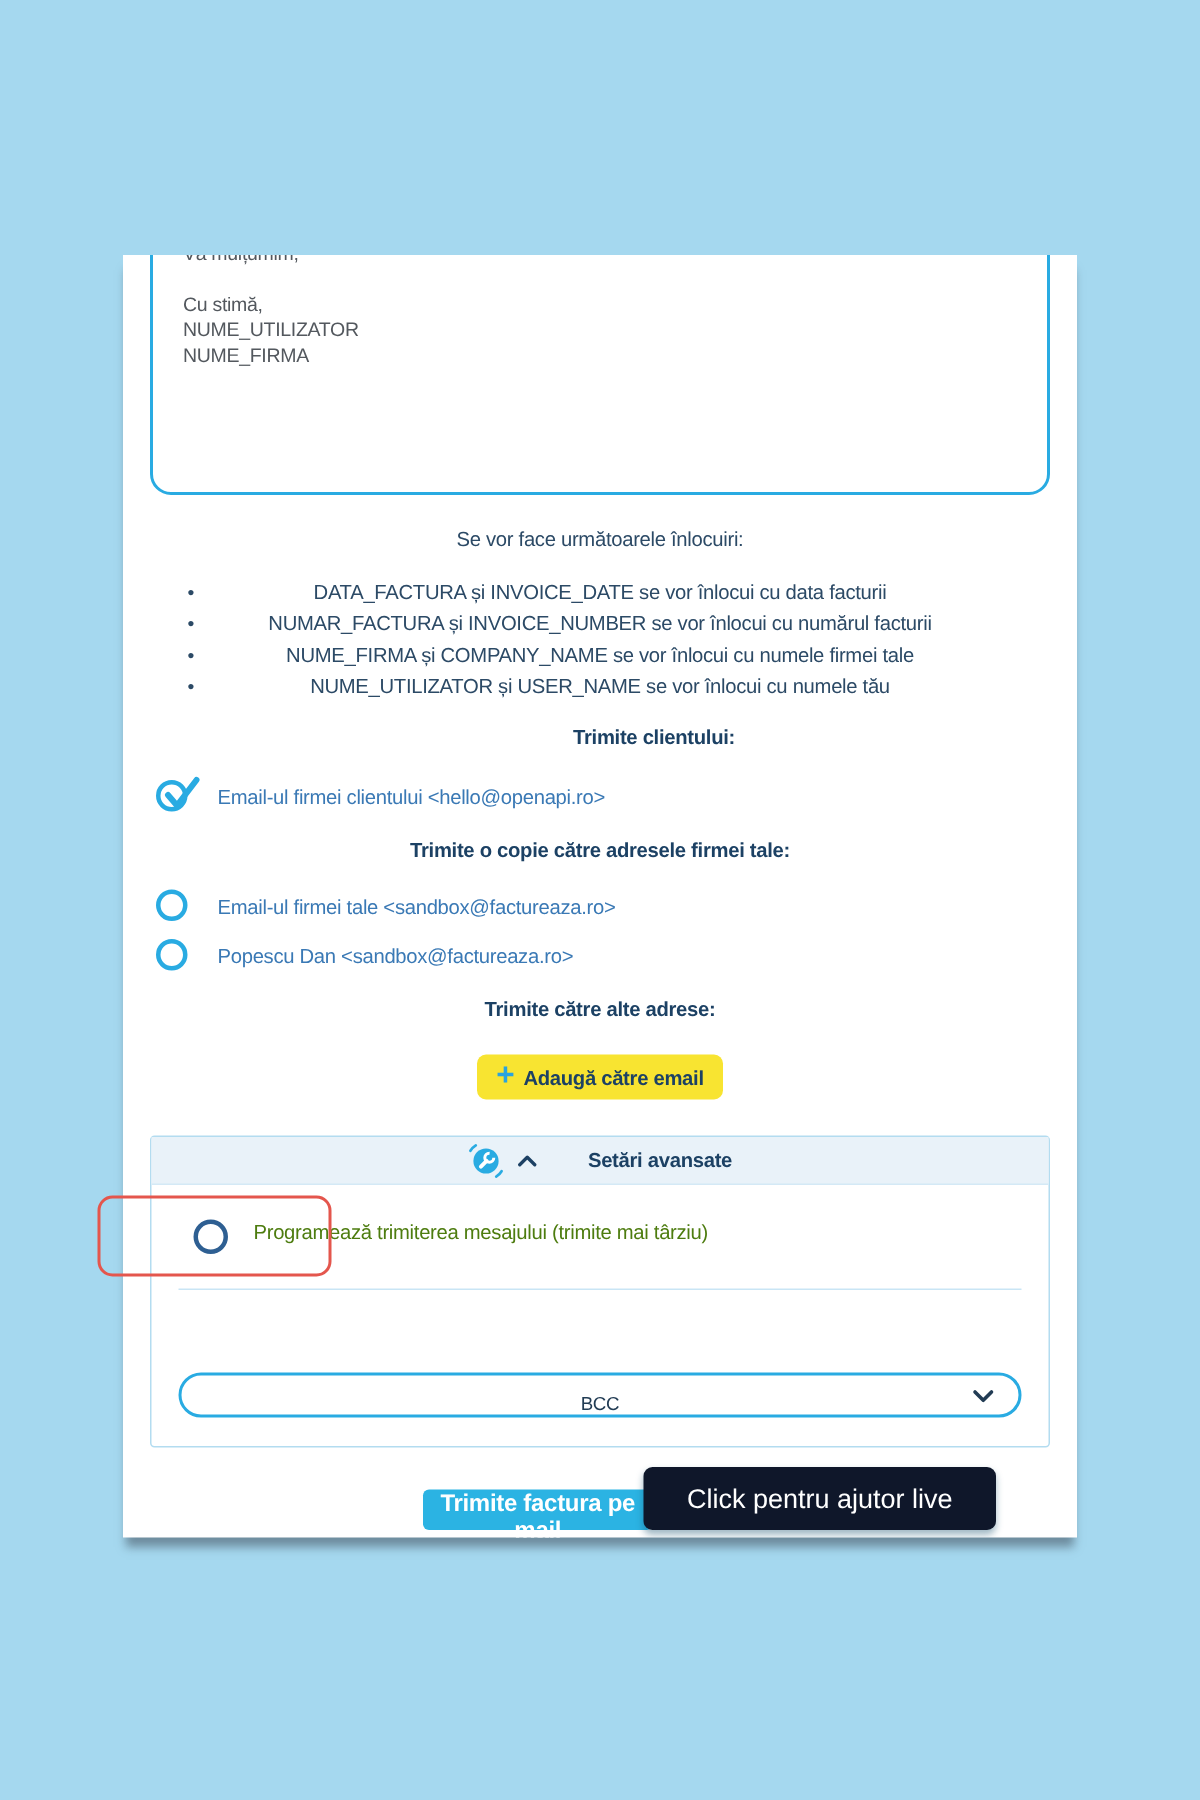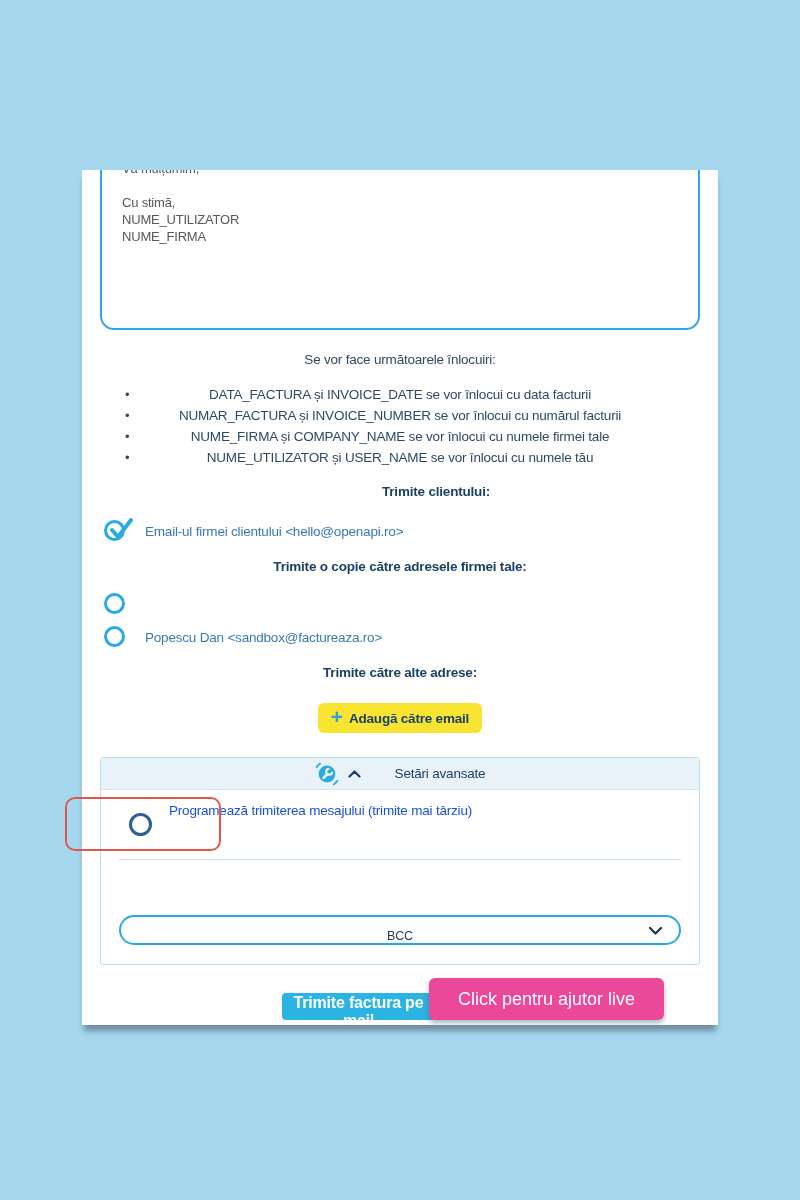--- a/index.html
+++ b/index.html
@@ -45,21 +45,21 @@
   
   .adv{
     position:absolute;left:18px;top:587px;width:600px;height:208px;
     border:1px solid #b3dcf0;border-radius:3px;background:#fff;box-sizing:border-box;
   }
   .adv-header{
     position:absolute;left:0;top:0;width:100%;height:32px;
     background:#e9f2f9;border-bottom:1px solid #d4e9f6;box-sizing:border-box;
     display:flex;align-items:center;justify-content:center;gap:9px;cursor:pointer;
   }
-  .adv-title{font-size:13.5px;font-weight:normal;color:#1c4164;margin-left:25px;}
+  .adv-title{font-size:13.5px;font-weight:bold;color:#1c4164;margin-left:25px;}
   .divider{position:absolute;left:18px;top:101px;width:562px;height:1px;background:#c9e5f5;}
   .method-line{position:absolute;left:0;top:128px;width:100%;text-align:center;font-size:13.5px;font-weight:bold;color:#1c4164;}
   .info-badge{
     display:inline-block;width:15px;height:15px;margin-left:7px;vertical-align:-3px;
     background:#f5d818;border-radius:50%;color:#ffffff;font-size:10px;font-weight:bold;
     line-height:15px;text-align:center;letter-spacing:0;
   }
   .dropdown{
     position:absolute;left:18px;top:157px;width:562px;height:30px;
     border:2px solid #29abe2;border-radius:16px;background:#fff;box-sizing:border-box;
@@ -69,21 +69,21 @@
   .dropdown .chev{position:absolute;right:16px;top:9px;}
   
   .send-btn{
     position:absolute;left:200px;top:823px;width:153px;height:27px;
     background:#2bb3e3;border:none;border-radius:4px;cursor:pointer;
     color:#ffffff;font-size:16px;font-weight:bold;font-family:inherit;letter-spacing:-0.2px;
     z-index:4;
   }
   .help-btn{
     position:absolute;left:347px;top:808px;width:235px;height:42px;
-    background:#ec4899;border:none;border-radius:6px;cursor:pointer;
+    background:#0f172a;border:none;border-radius:6px;cursor:pointer;
     color:#ffffff;font-size:18px;font-family:inherit;letter-spacing:0;
     box-shadow:0 3px 5px rgba(20,80,110,0.4);z-index:5;
   }
   
   .annotation{
     position:absolute;left:65px;top:797px;width:152px;height:50px;
     border:2px solid #e4564d;border-radius:10px;z-index:20;pointer-events:none;
   }
 </style>
 </head>
@@ -125,20 +125,21 @@
     <div class="opt-circle" style="left:22px;top:350px;">
       <svg class="opt-check" viewBox="0 0 26 26">
         <polyline points="4,13 10,20 23,3" fill="none" stroke="#29abe2" stroke-width="4" stroke-linecap="round" stroke-linejoin="round"></polyline>
       </svg>
     </div>
     <div class="opt-label" style="left:63px;top:354px;">Email-ul firmei clientului &lt;hello@openapi.ro&gt;</div>
 
     <div class="heading" style="top:389px;">Trimite o copie către adresele firmei tale:</div>
 
     <div class="opt-circle" style="left:22px;top:423px;"></div>
+    <div class="opt-label" style="left:63px;top:427px;">Email-ul firmei tale &lt;sandbox@factureaza.ro&gt;</div>
 
     <div class="opt-circle" style="left:22px;top:456px;"></div>
     <div class="opt-label" style="left:63px;top:460px;">Popescu Dan &lt;sandbox@factureaza.ro&gt;</div>
 
     <div class="heading" style="top:495px;">Trimite către alte adrese:</div>
 
     <button class="add-btn">
       <span class="plus">+</span>
       <span class="lbl">Adaugă către email</span>
     </button>
@@ -152,21 +153,21 @@
           <line x1="8.6" y1="15.8" x2="12.4" y2="11.9" stroke="#ffffff" stroke-width="2.6" stroke-linecap="round"></line>
           <circle cx="14.2" cy="9.8" r="3" fill="none" stroke="#ffffff" stroke-width="2" stroke-dasharray="14 4.9"></circle>
         </svg>
         <svg width="13" height="8" viewBox="0 0 13 8">
           <polyline points="1.5,6.5 6.5,1.5 11.5,6.5" fill="none" stroke="#1c4164" stroke-width="2.2" stroke-linecap="round" stroke-linejoin="round"></polyline>
         </svg>
         <span class="adv-title">Setări avansate</span>
       </div>
 
       <div class="opt-circle navy" style="left:28px;top:55px;"></div>
-      <div class="opt-label" style="left:68px;top:45px;color:#1d4ed8;">Programează trimiterea mesajului (trimite mai târziu)</div>
+      <div class="opt-label" style="left:68px;top:56px;color:#4d7c0f;">Programează trimiterea mesajului (trimite mai târziu)</div>
 
       <div class="divider"></div>
 
 
       <div class="dropdown">
         <span class="val">BCC</span>
         <svg class="chev" width="15" height="10" viewBox="0 0 15 10">
           <polyline points="2,2 7.5,7.5 13,2" fill="none" stroke="#223c54" stroke-width="2.4" stroke-linecap="round" stroke-linejoin="round"></polyline>
         </svg>
       </div>

